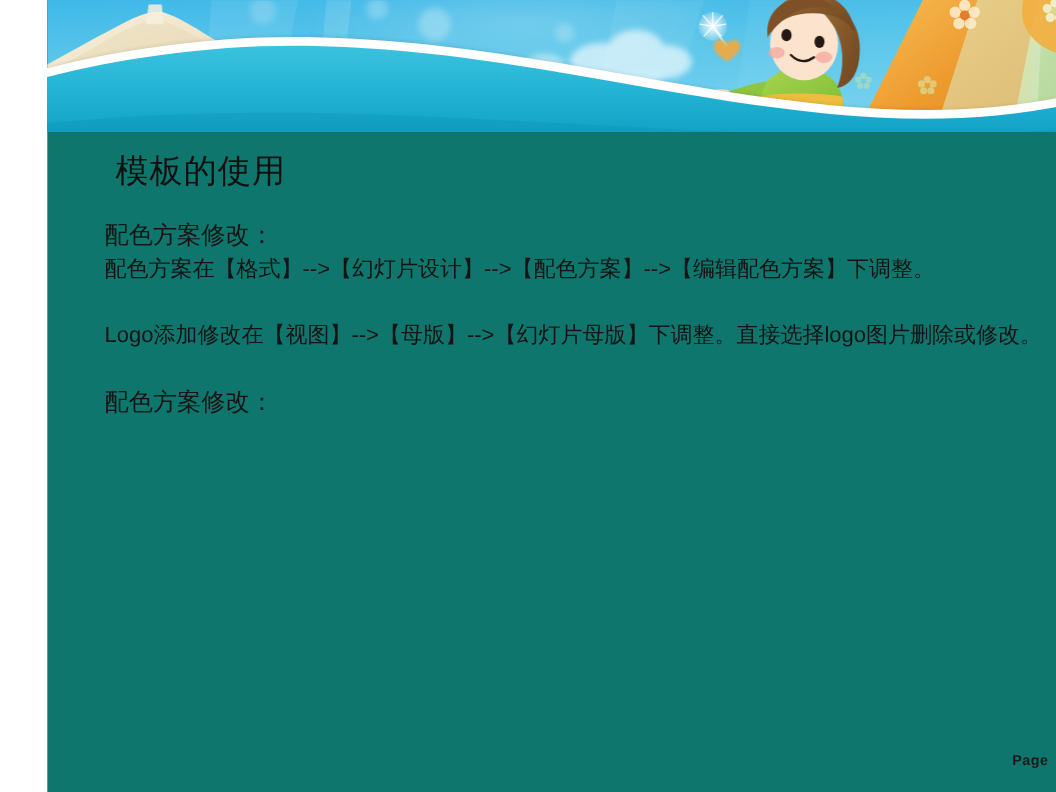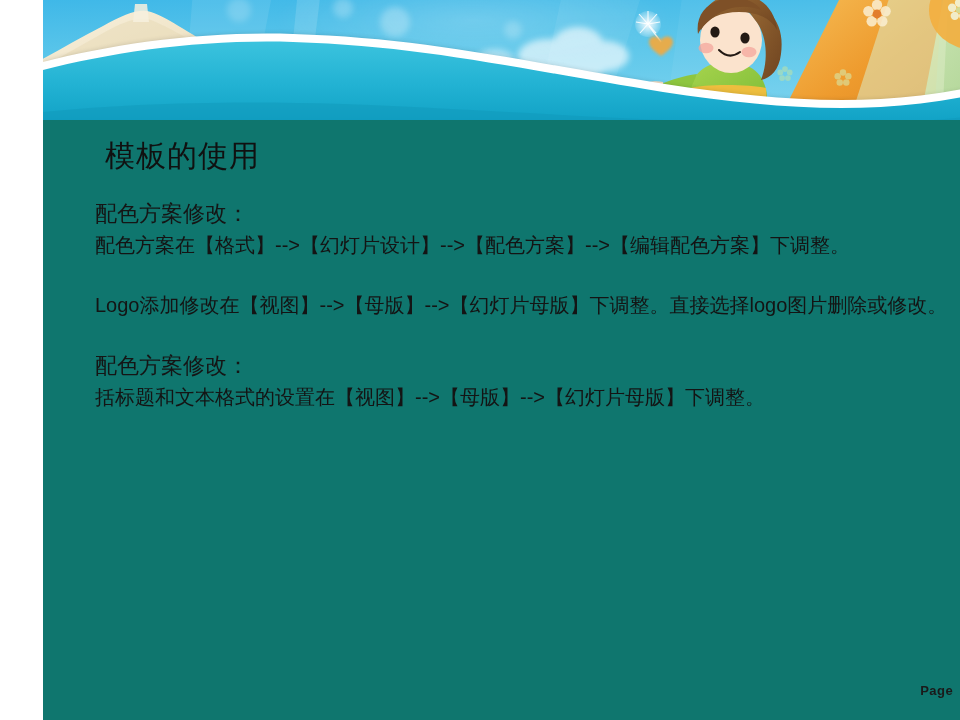--- a/index.html
+++ b/index.html
@@ -311,21 +311,20 @@
       <div class="section-heading">配色方案修改：</div>
       <div class="section-body">配色方案在【格式】--&gt;【幻灯片设计】--&gt;【配色方案】--&gt;【编辑配色方案】下调整。</div>
     </div>
 
     <div class="section">
       <div class="section-body">Logo添加修改在【视图】--&gt;【母版】--&gt;【幻灯片母版】下调整。直接选择logo图片删除或修改。</div>
     </div>
 
     <div class="section">
       <div class="section-heading">配色方案修改：</div>
-      <div class="section-body">括标题和文本格式的设置在【视图】--&gt;【母版】--&gt;【幻灯片母版】下调整。</div>
     </div>
 
   </div>
 
   <div id="footer">
     <span class="page-word">Page</span>
     <span class="page-num">2</span>
   </div>
 
 </div>

